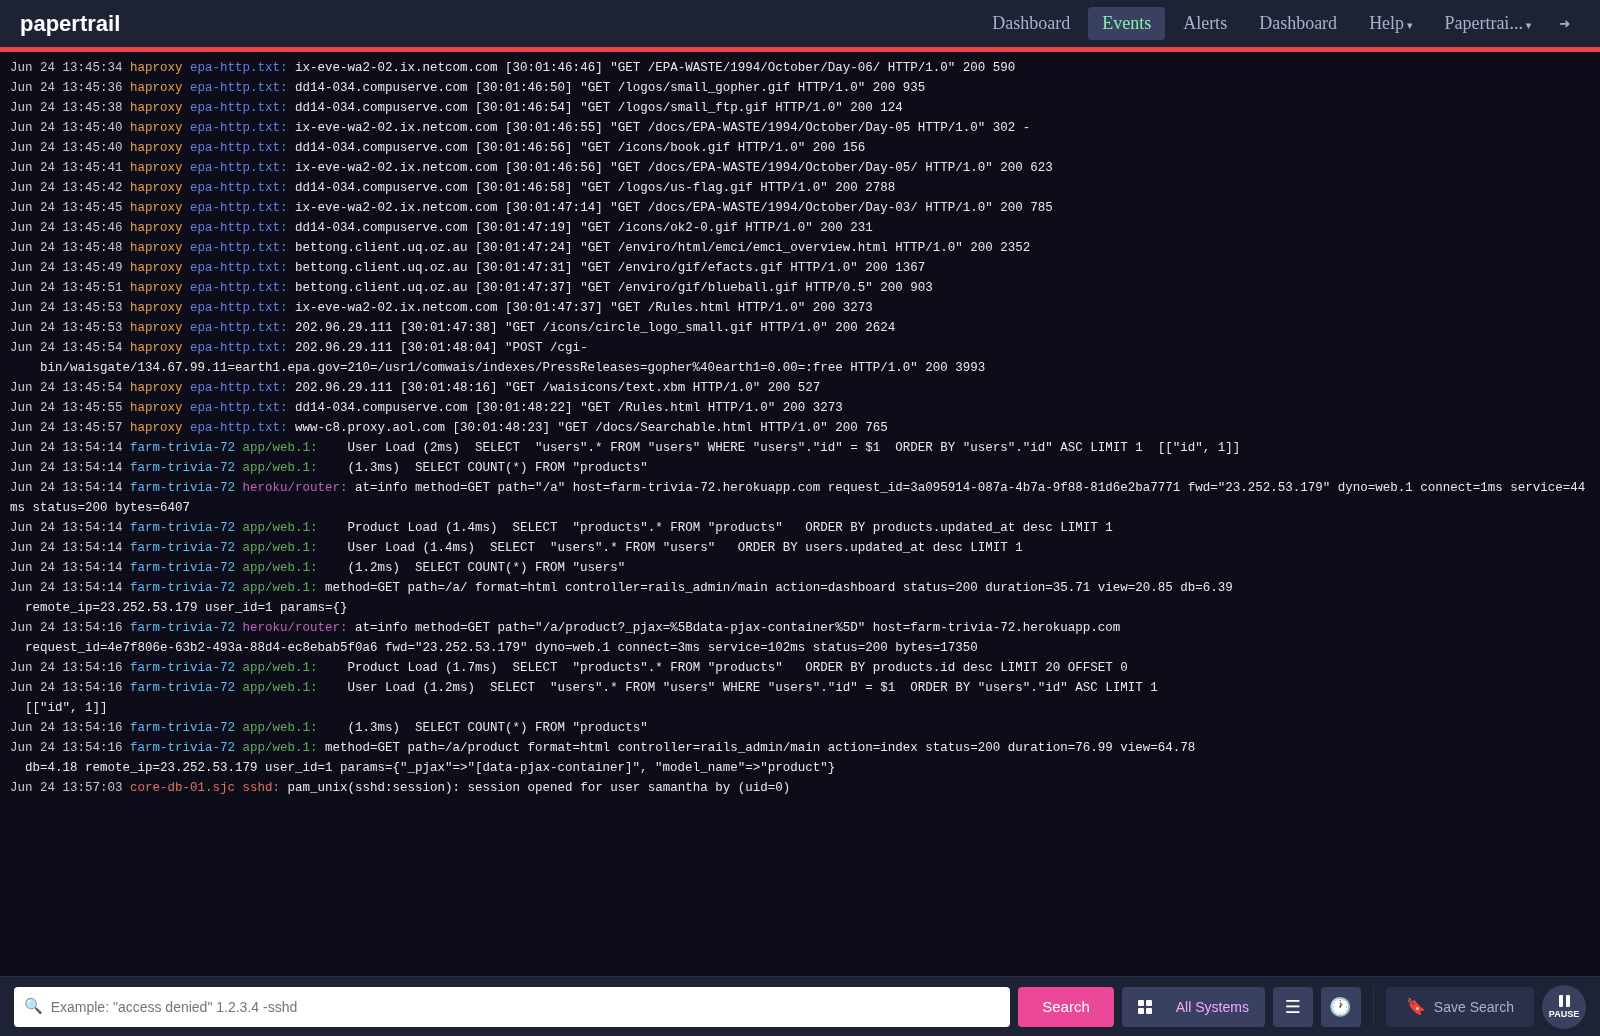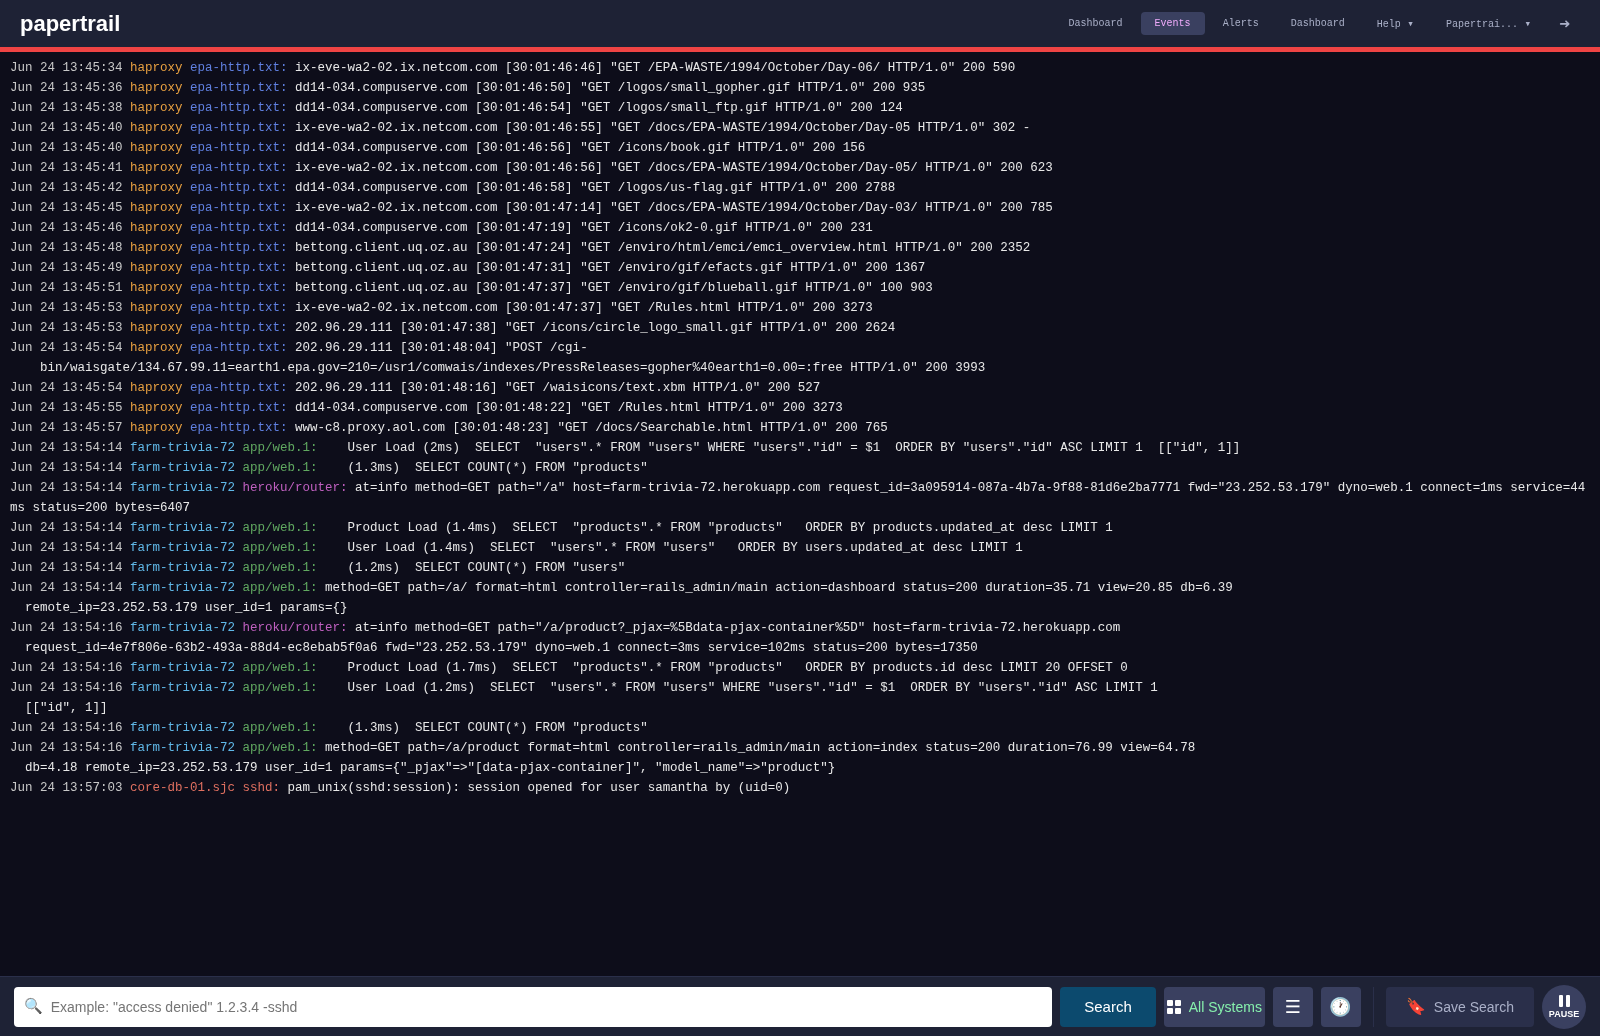--- a/index.html
+++ b/index.html
@@ -38,27 +38,27 @@
     .nav-links {
       display: flex;
       align-items: center;
       gap: 4px;
     }
     .nav-link {
       color: #aab0c8;
       padding: 6px 14px;
       border-radius: 4px;
       cursor: pointer;
-      font-family: Liberation Mono, monospace;
-      font-size: 10px;
+      font-family: Liberation Serif, serif;
+      font-size: 18px;
       text-decoration: none;
     }
     .nav-link.active {
       background: #3a4060;
-      color: #f0abfc;
+      color: #86efac;
     }
     .nav-link.has-arrow::after {
       content: ' ▾';
       font-size: 11px;
     }
     .nav-icon-btn {
       color: #aab0c8;
       padding: 6px 10px;
       cursor: pointer;
       font-size: 18px;
@@ -116,43 +116,43 @@
     .search-input {
       border: none;
       outline: none;
       font-size: 14px;
       width: 100%;
       color: #333;
       background: transparent;
       font-family: Arial, sans-serif;
     }
     .btn-search {
-      background: #0c4a6e;
+      background: #ec4899;
       color: #fff;
       border: none;
       border-radius: 4px;
       padding: 0 24px;
       height: 40px;
       font-size: 15px;
       font-family: Arial, sans-serif;
       cursor: pointer;
     }
     .btn-all-systems {
       background: #3a4060;
-      color: #86efac;
-      border: none;
-      border-radius: 4px;
-      padding: 0 3px;
+      color: #f0abfc;
+      border: none;
+      border-radius: 4px;
+      padding: 0 16px;
       height: 40px;
       font-size: 14px;
       font-family: Arial, sans-serif;
       cursor: pointer;
       display: flex;
       align-items: center;
-      gap: 8px;
+      gap: 24px;
     }
     .grid-icon {
       display: grid;
       grid-template-columns: 1fr 1fr;
       gap: 2px;
       width: 14px;
       height: 14px;
     }
     .grid-icon span {
       background: #fff;
@@ -258,21 +258,21 @@
     <div class="log-line"><span class="ts">Jun 24 13:45:36</span><span class="src-haproxy"> haproxy </span><span class="file-epa">epa-http.txt:</span><span class="msg-white"> dd14-034.compuserve.com [30:01:46:50] "GET /logos/small_gopher.gif HTTP/1.0" 200 935</span></div>
     <div class="log-line"><span class="ts">Jun 24 13:45:38</span><span class="src-haproxy"> haproxy </span><span class="file-epa">epa-http.txt:</span><span class="msg-white"> dd14-034.compuserve.com [30:01:46:54] "GET /logos/small_ftp.gif HTTP/1.0" 200 124</span></div>
     <div class="log-line"><span class="ts">Jun 24 13:45:40</span><span class="src-haproxy"> haproxy </span><span class="file-epa">epa-http.txt:</span><span class="msg-white"> ix-eve-wa2-02.ix.netcom.com [30:01:46:55] "GET /docs/EPA-WASTE/1994/October/Day-05 HTTP/1.0" 302 -</span></div>
     <div class="log-line"><span class="ts">Jun 24 13:45:40</span><span class="src-haproxy"> haproxy </span><span class="file-epa">epa-http.txt:</span><span class="msg-white"> dd14-034.compuserve.com [30:01:46:56] "GET /icons/book.gif HTTP/1.0" 200 156</span></div>
     <div class="log-line"><span class="ts">Jun 24 13:45:41</span><span class="src-haproxy"> haproxy </span><span class="file-epa">epa-http.txt:</span><span class="msg-white"> ix-eve-wa2-02.ix.netcom.com [30:01:46:56] "GET /docs/EPA-WASTE/1994/October/Day-05/ HTTP/1.0" 200 623</span></div>
     <div class="log-line"><span class="ts">Jun 24 13:45:42</span><span class="src-haproxy"> haproxy </span><span class="file-epa">epa-http.txt:</span><span class="msg-white"> dd14-034.compuserve.com [30:01:46:58] "GET /logos/us-flag.gif HTTP/1.0" 200 2788</span></div>
     <div class="log-line"><span class="ts">Jun 24 13:45:45</span><span class="src-haproxy"> haproxy </span><span class="file-epa">epa-http.txt:</span><span class="msg-white"> ix-eve-wa2-02.ix.netcom.com [30:01:47:14] "GET /docs/EPA-WASTE/1994/October/Day-03/ HTTP/1.0" 200 785</span></div>
     <div class="log-line"><span class="ts">Jun 24 13:45:46</span><span class="src-haproxy"> haproxy </span><span class="file-epa">epa-http.txt:</span><span class="msg-white"> dd14-034.compuserve.com [30:01:47:19] "GET /icons/ok2-0.gif HTTP/1.0" 200 231</span></div>
     <div class="log-line"><span class="ts">Jun 24 13:45:48</span><span class="src-haproxy"> haproxy </span><span class="file-epa">epa-http.txt:</span><span class="msg-white"> bettong.client.uq.oz.au [30:01:47:24] "GET /enviro/html/emci/emci_overview.html HTTP/1.0" 200 2352</span></div>
     <div class="log-line"><span class="ts">Jun 24 13:45:49</span><span class="src-haproxy"> haproxy </span><span class="file-epa">epa-http.txt:</span><span class="msg-white"> bettong.client.uq.oz.au [30:01:47:31] "GET /enviro/gif/efacts.gif HTTP/1.0" 200 1367</span></div>
-    <div class="log-line"><span class="ts">Jun 24 13:45:51</span><span class="src-haproxy"> haproxy </span><span class="file-epa">epa-http.txt:</span><span class="msg-white"> bettong.client.uq.oz.au [30:01:47:37] "GET /enviro/gif/blueball.gif HTTP/1.0" 100 903</span></div>
+    <div class="log-line"><span class="ts">Jun 24 13:45:51</span><span class="src-haproxy"> haproxy </span><span class="file-epa">epa-http.txt:</span><span class="msg-white"> bettong.client.uq.oz.au [30:01:47:37] "GET /enviro/gif/blueball.gif HTTP/0.5" 200 903</span></div>
     <div class="log-line"><span class="ts">Jun 24 13:45:53</span><span class="src-haproxy"> haproxy </span><span class="file-epa">epa-http.txt:</span><span class="msg-white"> ix-eve-wa2-02.ix.netcom.com [30:01:47:37] "GET /Rules.html HTTP/1.0" 200 3273</span></div>
     <div class="log-line"><span class="ts">Jun 24 13:45:53</span><span class="src-haproxy"> haproxy </span><span class="file-epa">epa-http.txt:</span><span class="msg-white"> 202.96.29.111 [30:01:47:38] "GET /icons/circle_logo_small.gif HTTP/1.0" 200 2624</span></div>
     <div class="log-line"><span class="ts">Jun 24 13:45:54</span><span class="src-haproxy"> haproxy </span><span class="file-epa">epa-http.txt:</span><span class="msg-white"> 202.96.29.111 [30:01:48:04] "POST /cgi-
     bin/waisgate/134.67.99.11=earth1.epa.gov=210=/usr1/comwais/indexes/PressReleases=gopher%40earth1=0.00=:free HTTP/1.0" 200 3993</span></div>
     <div class="log-line"><span class="ts">Jun 24 13:45:54</span><span class="src-haproxy"> haproxy </span><span class="file-epa">epa-http.txt:</span><span class="msg-white"> 202.96.29.111 [30:01:48:16] "GET /waisicons/text.xbm HTTP/1.0" 200 527</span></div>
     <div class="log-line"><span class="ts">Jun 24 13:45:55</span><span class="src-haproxy"> haproxy </span><span class="file-epa">epa-http.txt:</span><span class="msg-white"> dd14-034.compuserve.com [30:01:48:22] "GET /Rules.html HTTP/1.0" 200 3273</span></div>
     <div class="log-line"><span class="ts">Jun 24 13:45:57</span><span class="src-haproxy"> haproxy </span><span class="file-epa">epa-http.txt:</span><span class="msg-white"> www-c8.proxy.aol.com [30:01:48:23] "GET /docs/Searchable.html HTTP/1.0" 200 765</span></div>
     <div class="log-line"><span class="ts">Jun 24 13:54:14</span><span class="src-farm"> farm-trivia-72 </span><span class="file-app">app/web.1:</span><span class="msg-white">    User Load (2ms)  SELECT  "users".* FROM "users" WHERE "users"."id" = $1  ORDER BY "users"."id" ASC LIMIT 1  [["id", 1]]</span></div>
     <div class="log-line"><span class="ts">Jun 24 13:54:14</span><span class="src-farm"> farm-trivia-72 </span><span class="file-app">app/web.1:</span><span class="msg-white">    (1.3ms)  SELECT COUNT(*) FROM "products"</span></div>
     <div class="log-line"><span class="ts">Jun 24 13:54:14</span><span class="src-farm"> farm-trivia-72 </span><span class="file-heroku">heroku/router:</span><span class="msg-white"> at=info method=GET path="/a" host=farm-trivia-72.herokuapp.com request_id=3a095914-087a-4b7a-9f88-81d6e2ba7771 fwd="23.252.53.179" dyno=web.1 connect=1ms service=44ms status=200 bytes=6407</span></div>

